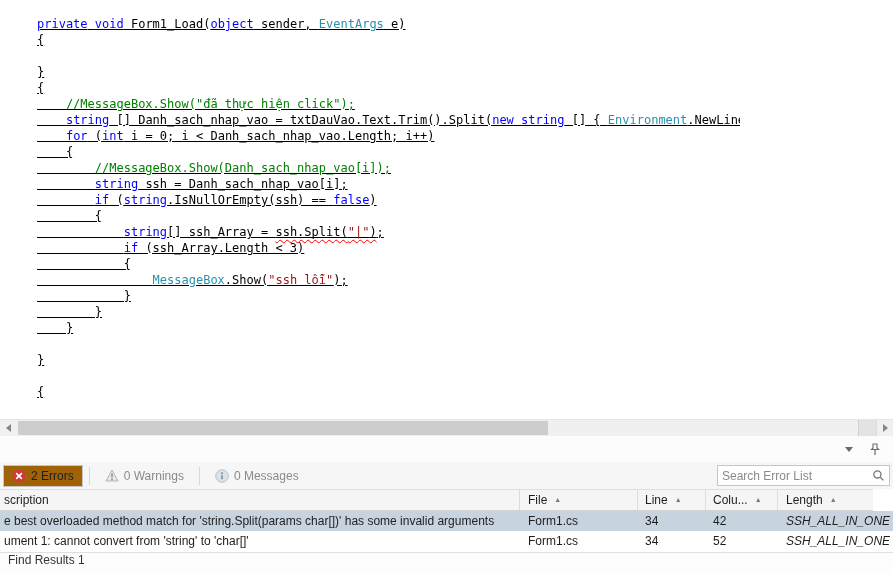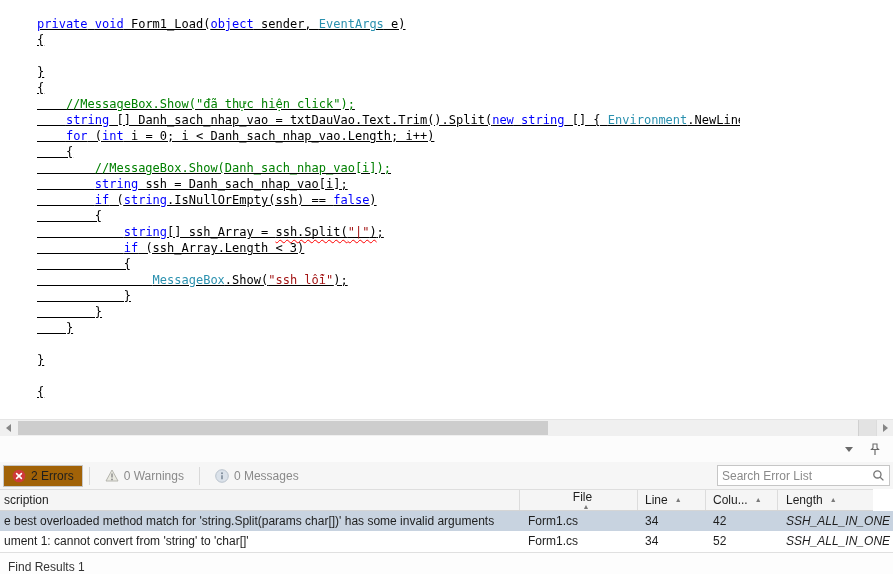--- a/index.html
+++ b/index.html
@@ -63,41 +63,41 @@
   .search-glyph { margin-right:4px; display:inline-flex; }
 
   
   .grid-header { position:absolute; top:489px; left:0; width:873px; height:22px;
                  background:#f5f5f5; border-top:1px solid #dedede; border-bottom:1px solid #d5d5d5;
                  display:flex; font-size:12px; color:#1e1e1e; }
   .hcell { display:flex; align-items:center; border-right:1px solid #dcdcdc;
            overflow:hidden; white-space:nowrap; cursor:default; }
   .sort { font-size:7px; color:#7a7a7a; margin-left:7px; position:relative; top:-1px; }
   .hc-desc   { width:520px; padding-left:4px; }
-  .hc-file   { width:118px; padding-left:8px;flex-direction:column; }
+  .hc-file   { width:118px; padding-left:8px; }
   .hc-line   { width:68px;  padding-left:7px; }
   .hc-col    { width:72px;  padding-left:7px; }
   .hc-project{ flex:1; padding-left:8px; border-right:none; }
 
   .grid-body { position:absolute; top:511px; left:0; width:893px; height:41px;
                background:#fff; overflow:hidden; }
   .grid-row { display:flex; height:20px; align-items:center; font-size:12px;
               color:#1e1e1e; cursor:default; }
   .grid-row.selected { background:#c8d3e0; }
   .cell { overflow:hidden; white-space:nowrap; }
   .cell-desc   { width:520px; padding-left:4px; }
   .cell-file   { width:118px; padding-left:8px; }
   .cell-line   { width:68px;  padding-left:7px; }
   .cell-col    { width:72px;  padding-left:7px; }
   .cell-project{ flex:1; padding-left:8px;font-style:italic; }
 
   
   .statusbar { position:absolute; top:552px; left:0; width:893px; height:22px;
                background:#fdfdfd; border-top:1px solid #e0e0e0; display:flex;
-               align-items:flex-end; font-size:12px; color:#333; }
+               align-items:flex-start; font-size:12px; color:#333; }
   .statusbar .tab { padding:0 8px; cursor:pointer; }
 </style>
 </head>
 <body>
 
 <div class="screen">
 
   <div class="editor">
     <div>
         <div class="code-line"><span class="k">private</span><span class="p"> </span><span class="k">void</span><span class="p"> Form1_Load(</span><span class="k">object</span><span class="p"> sender, </span><span class="t">EventArgs</span><span class="p"> e)</span></div>

